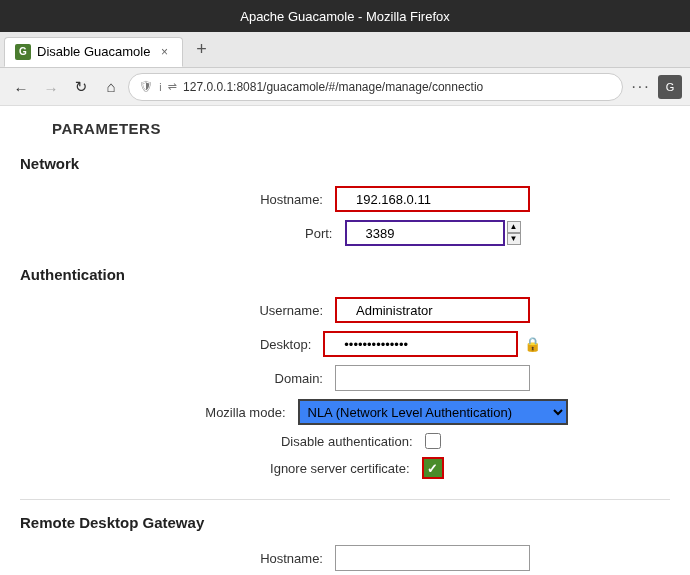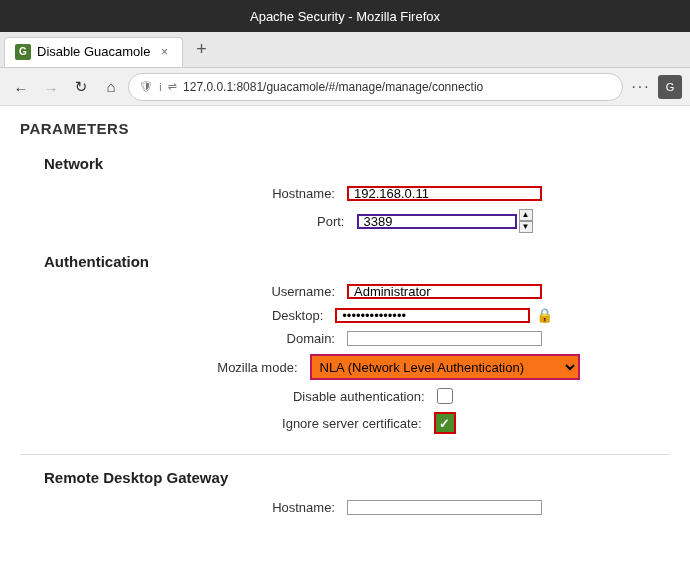--- a/index.html
+++ b/index.html
@@ -128,57 +128,57 @@
       background: #fff;
       padding: 14px 20px 20px 20px;
     }
 
     .page-title {
       font-size: 15px;
       font-weight: bold;
       color: #333;
       margin-bottom: 18px;
       letter-spacing: 0.5px;
+      margin-left: 32px;
     }
 
     
     .section-title {
       font-size: 15px;
       font-weight: bold;
       color: #222;
       margin-bottom: 12px;
       padding-bottom: 2px;
     }
 
     .form-section {
       margin-bottom: 20px;
-      margin-left: 24px;
     }
 
     .form-row {
       display: flex;
       align-items: center;
       margin-bottom: 8px;
       justify-content: center;
     }
 
     .form-label {
       width: 175px;
       font-size: 13px;
       color: #333;
       text-align: right;
       padding-right: 12px;
       flex-shrink: 0;
     }
 
     .form-input {
       border: 1px solid #999;
-      padding: 3px 5px;
-      font-size: 13px;
-      height: 15px;
+      padding: 3px 19px;
+      font-size: 13px;
+      height: 26px;
       outline: none;
     }
     .form-input.highlighted {
       border: 2px solid #cc0000;
     }
 
     .input-hostname {
       width: 195px;
     }
 
@@ -221,25 +221,25 @@
       align-items: center;
     }
     .password-icon {
       margin-left: 6px;
       color: #888;
       font-size: 14px;
     }
 
     .security-select {
       height: 26px;
-      border: 2px solid #be185d;
+      border: 2px solid #404040;
       font-size: 13px;
       padding: 2px 4px;
       width: 270px;
-      background: #f97316;
+      background: #3b82f6;
     }
 
     .checkbox-wrapper {
       display: flex;
       align-items: center;
     }
     .form-checkbox {
       width: 16px;
       height: 16px;
     }
@@ -273,21 +273,21 @@
     hr.section-divider {
       border: none;
       border-top: 1px solid #ddd;
       margin: 10px 0 14px 0;
     }
   </style>
 </head>
 <body>
 
 <div class="titlebar">
-  <span>Apache Security - Mozilla Firefox</span>
+  <span>Apache Guacamole - Mozilla Firefox</span>
 </div>
 
 <div class="tabbar">
   <div class="tab-active">
     <div class="tab-favicon">G</div>
     <span>Disable Guacamole</span>
     <div class="tab-close">×</div>
   </div>
   <div class="tab-new">+</div>
 </div>

